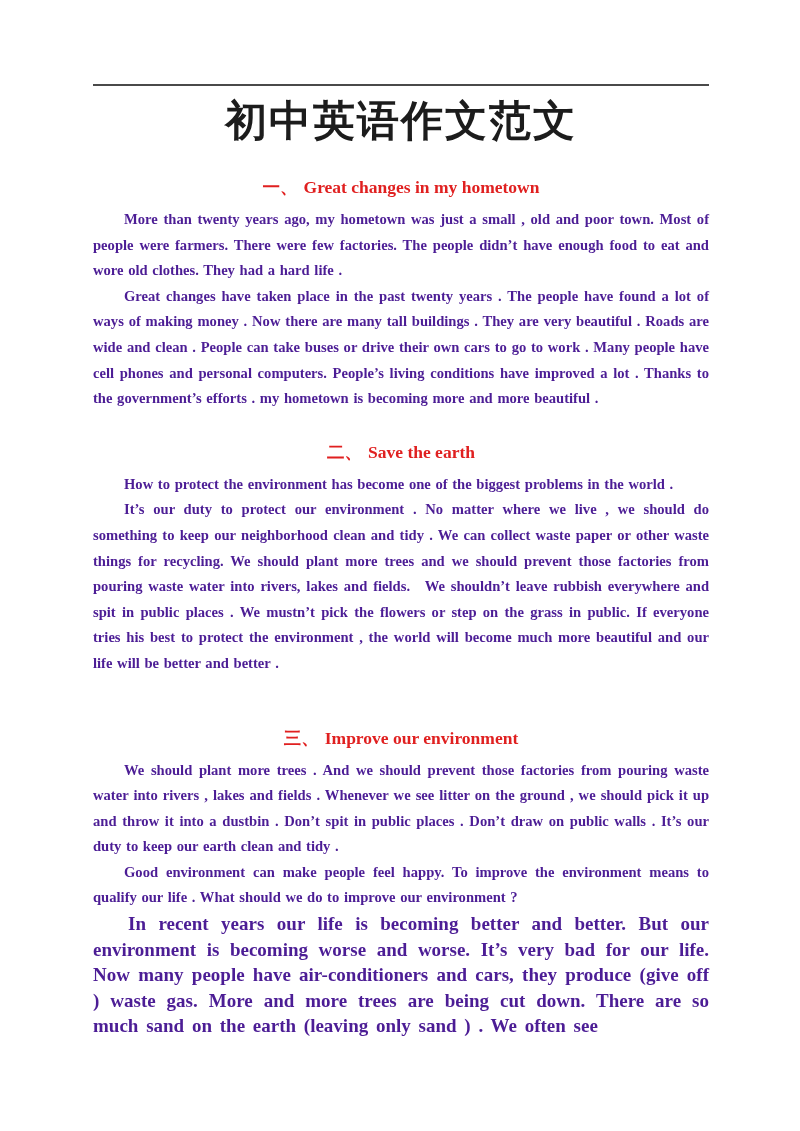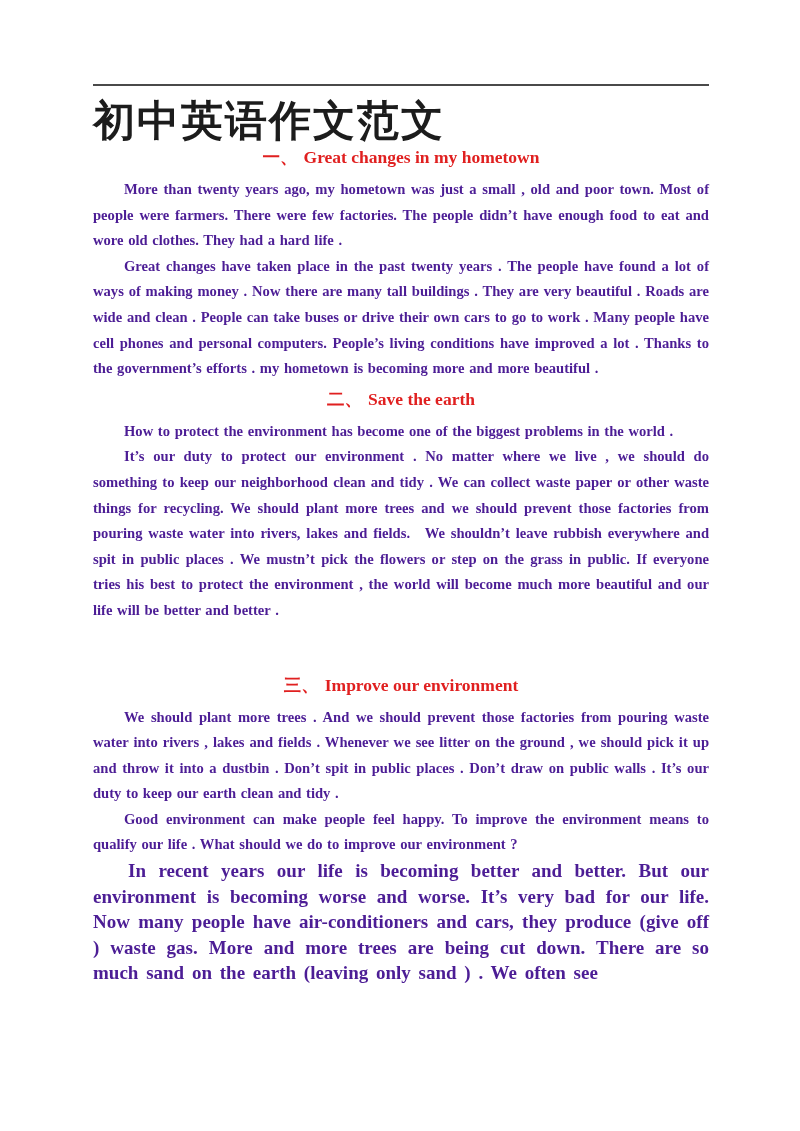--- a/index.html
+++ b/index.html
@@ -20,39 +20,40 @@
     padding: 0 91px 0 93px;
   }
   .top-rule {
     margin-top: 84px;
     border: none;
     border-top: 2px solid #4a4a4a;
     height: 0;
   }
   .doc-title {
     margin-top: 10px;
+    text-align: center;
     font-family: "DejaVu Sans", "Liberation Sans", sans-serif;
     font-weight: 700;
     font-size: 42px;
     line-height: 50px;
     letter-spacing: 2px;
     color: #1c1c1c;
   }
   .section-heading {
     text-align: center;
     font-weight: 700;
     font-size: 17.5px;
     line-height: 22px;
     color: #e02020;
   }
   .section-heading .num {
     margin-right: 6px;
   }
-  .heading-1 { margin-bottom: 9px; }
-  .heading-2 { margin-top: 6px; margin-bottom: 9px; }
+  .heading-1 { margin-top: 30px; margin-bottom: 9px; }
+  .heading-2 { margin-top: 29px; margin-bottom: 9px; }
   .heading-3 { margin-top: 50px; margin-bottom: 9px; }
   .heading-4 { margin-top: 23px; margin-bottom: 8px; }
   .para {
     margin: 0;
     text-align: justify;
     text-indent: 31px;
     font-weight: 700;
     font-size: 14.6px;
     line-height: 25.6px;
     color: #4c1d95;

